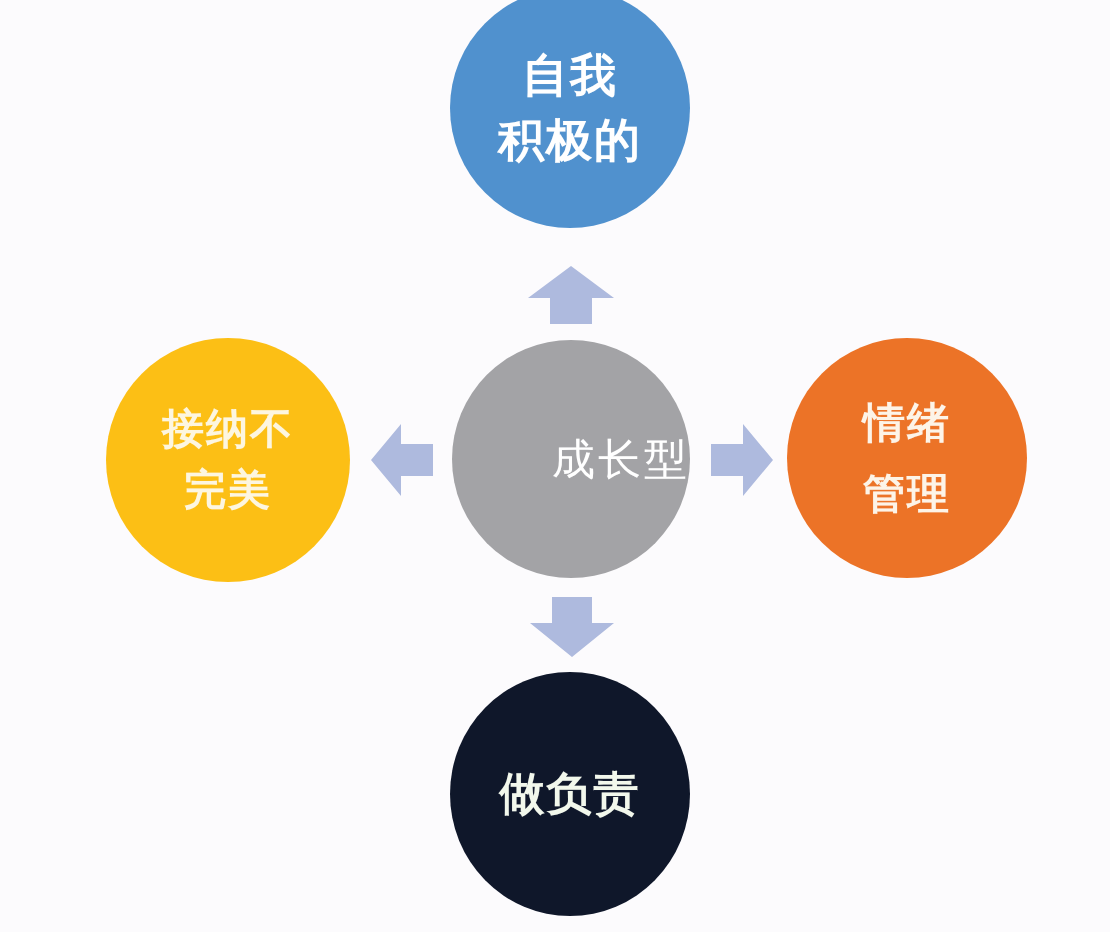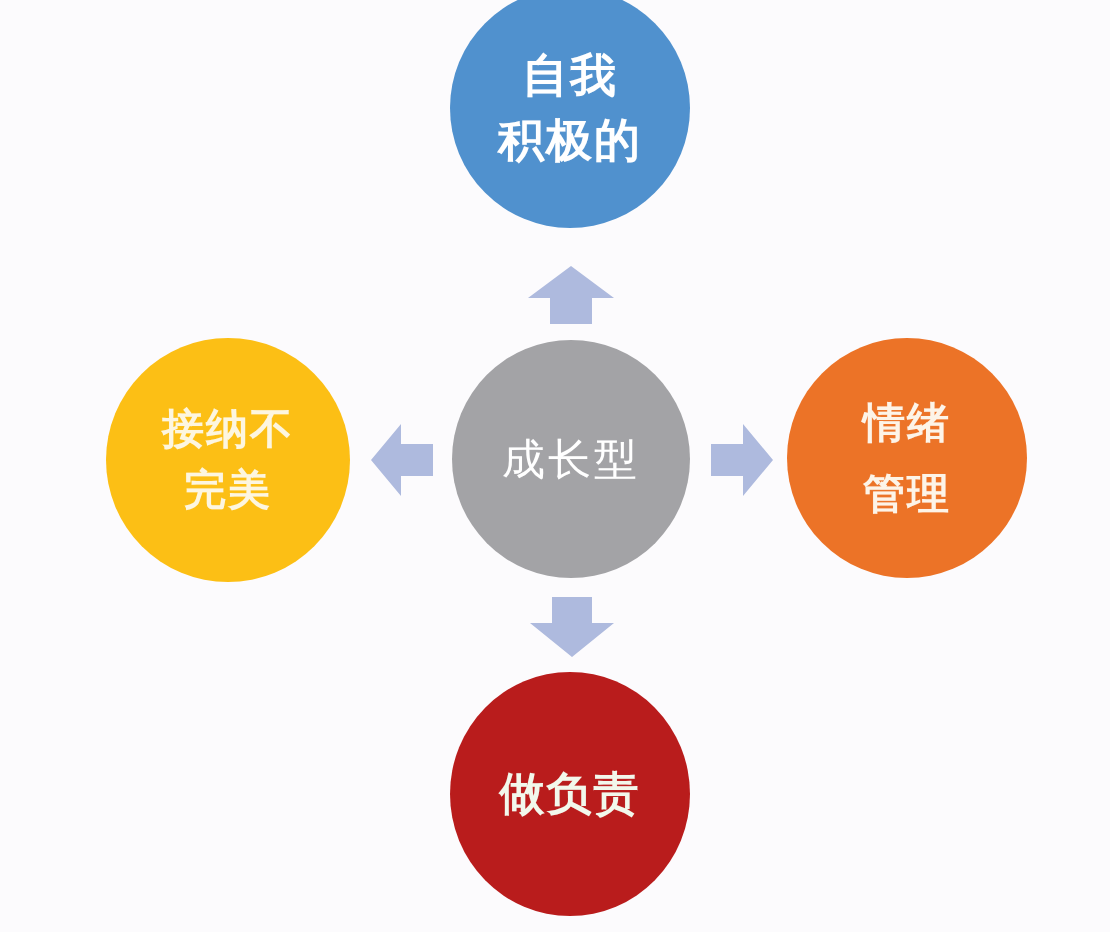--- a/index.html
+++ b/index.html
@@ -56,20 +56,21 @@
 
   
   #node-center {
     left: 452px;
     top: 340px;
     width: 238px;
     height: 238px;
     background: #a3a3a6;
     font-size: 43px;
     font-weight: 400;
+    align-items: flex-end;
   }
   #node-center .line { line-height: 1.45; letter-spacing: 3px; }
 
   
   #node-left {
     left: 106px;
     top: 338px;
     width: 244px;
     height: 244px;
     background: #fcbf15;
@@ -135,21 +136,21 @@
 
   <div class="node" id="node-center" style="background: rgb(163, 163, 166); color: rgb(255, 255, 255);">
     <span class="line">成长型</span>
   </div>
 
   <div class="node" id="node-right" style="background: rgb(236, 115, 39); color: rgb(253, 244, 232);">
     <span class="line">情绪</span>
     <span class="line">管理</span>
   </div>
 
-  <div class="node" id="node-bottom" style="background: #b91c1c; color: rgb(242, 248, 236);">
+  <div class="node" id="node-bottom" style="background: #0f172a; color: rgb(242, 248, 236);">
     <span class="line">做负责</span>
   </div>
 
   <div class="arrow" id="arrow-up">
     <svg viewBox="0 0 86 58" width="86" height="58" aria-hidden="true">
       <polygon class="arrow-shape" points="43,0 86,32 64,32 64,58 22,58 22,32 0,32" fill="#aebade"></polygon>
     </svg>
   </div>
 
   <div class="arrow" id="arrow-right">

